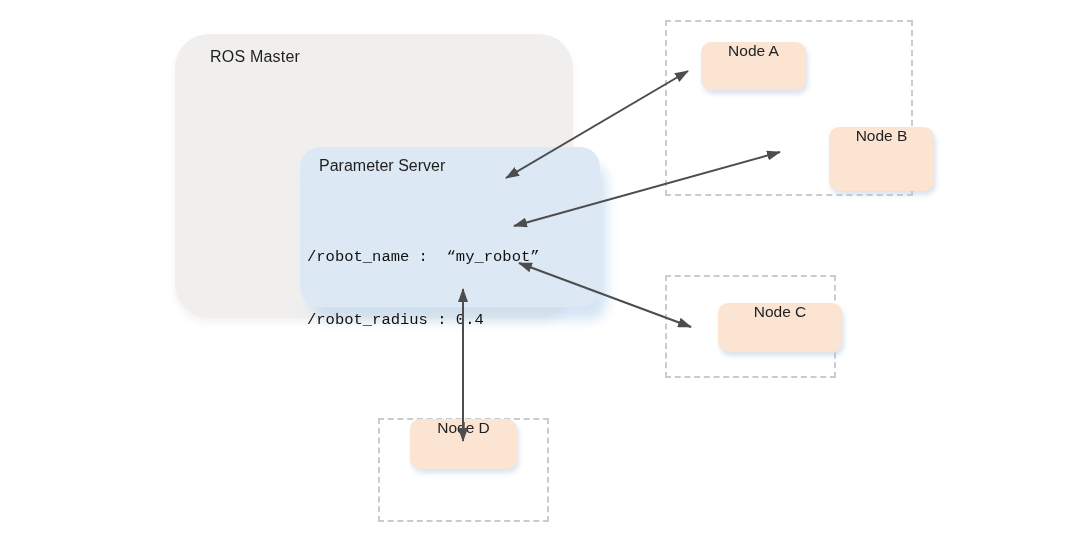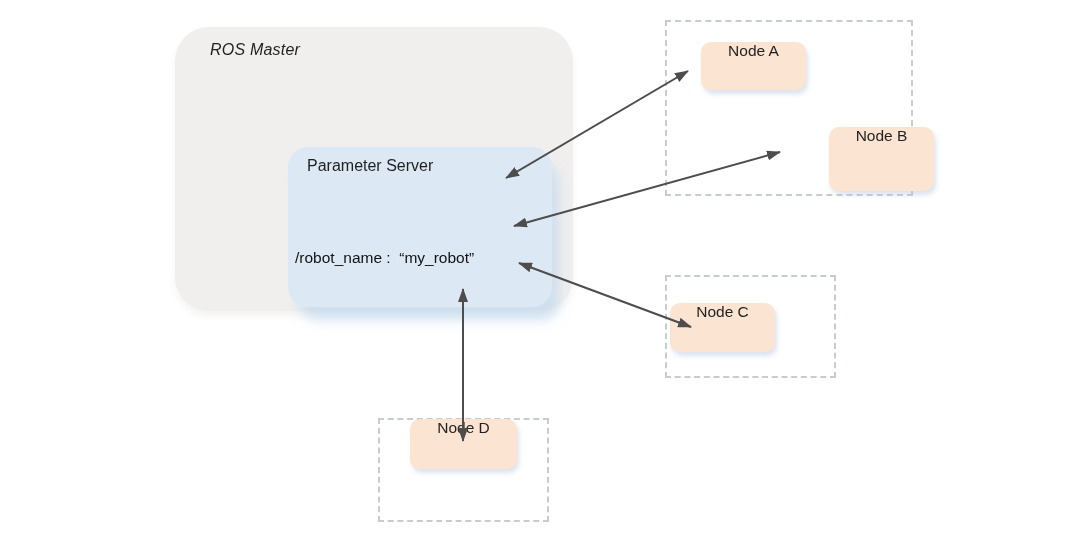--- a/index.html
+++ b/index.html
@@ -13,60 +13,60 @@
     width: 1088px;
     height: 548px;
     background: var(--background, #ffffff);
     overflow: hidden;
   }
 
   
   .ros-master {
     position: absolute;
     left: 175px;
-    top: 27px;
+    top: 34px;
     width: 398px;
     height: 284px;
     background: var(--ros-master-fill, #f0efee);
     border-radius: 34px;
     box-shadow: 0 5px 8px rgba(0,0,0,0.05);
-    font-style: italic;
   }
   .ros-master-label {
     position: absolute;
     left: 35px;
     top: 14px;
     font-size: 16px;
     color: var(--text, #1f1f1f);
     letter-spacing: 0.2px;
   }
 
   
   .parameter-server {
     position: absolute;
-    left: 288px;
+    left: 300px;
     top: 147px;
     width: 264px;
     height: 160px;
     background: var(--parameter-server-fill, #dce9f4);
     border-radius: 20px;
     box-shadow: 9px 15px 12px -2px rgba(185, 212, 236, 0.6);
+    padding-left: 36px;
   }
   .parameter-server-title {
     position: absolute;
     left: 19px;
     top: 10px;
     font-size: 16px;
     color: var(--text, #1f1f1f);
   }
   .param-list {
     position: absolute;
     left: 7px;
     top: 58px;
-    font-family: Liberation Sans, sans-serif;
+    font-family: Liberation Mono, monospace;
     font-size: 15.5px;
     line-height: 21px;
     color: #111111;
     white-space: pre;
   }
 
   
   .dashed-box {
     position: absolute;
     border: 2px dashed var(--dashed-border, #c9cccf);
@@ -84,21 +84,21 @@
     border-radius: 10px;
     display: flex;
     align-items: flex-start;
     justify-content: center;
     font-size: 15.5px;
     color: var(--text, #1f1f1f);
     box-shadow: 2px 4px 5px rgba(175, 192, 214, 0.45);
   }
   .node-a { left: 701px; top: 42px;  width: 105px; height: 48px; }
   .node-b { left: 829px; top: 127px; width: 105px; height: 64px; }
-  .node-c { left: 670px; top: 303px; width: 105px; height: 49px; border-radius: 10px; }
+  .node-c { left: 718px; top: 303px; width: 124px; height: 49px; border-radius: 10px; }
   .node-d { left: 410px; top: 419px; width: 107px; height: 50px; }
 
   
   .arrows {
     position: absolute;
     left: 0;
     top: 0;
     pointer-events: none;
   }
   .arrows line {
@@ -112,20 +112,21 @@
 <div class="canvas">
 
   <div class="ros-master">
     <div class="ros-master-label">ROS Master</div>
   </div>
 
   <div class="parameter-server">
     <div class="parameter-server-title">Parameter Server</div>
     <div class="param-list">
       <div>/robot_name :  “my_robot”</div>
+      <div>/robot_radius : 0.4</div>
     </div>
   </div>
 
   <div class="dashed-box dashed-ab"></div>
   <div class="dashed-box dashed-c"></div>
   <div class="dashed-box dashed-d"></div>
 
   <div class="node node-a">
     <span>Node A</span>
   </div>

